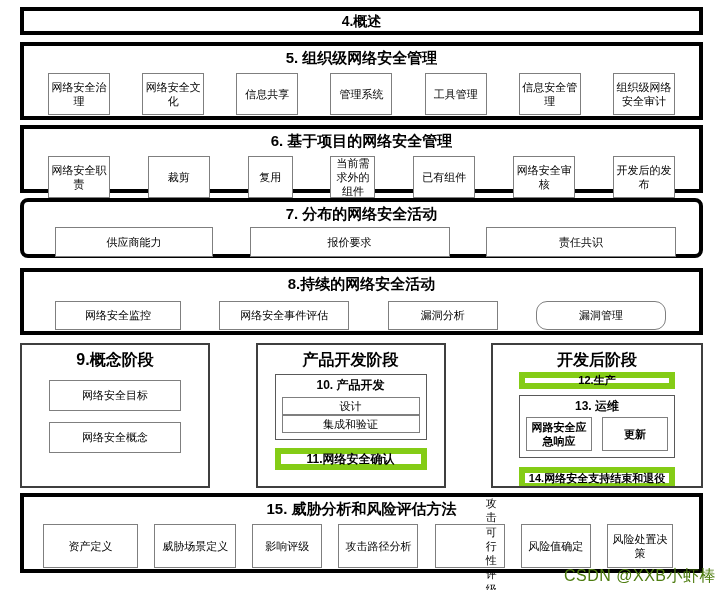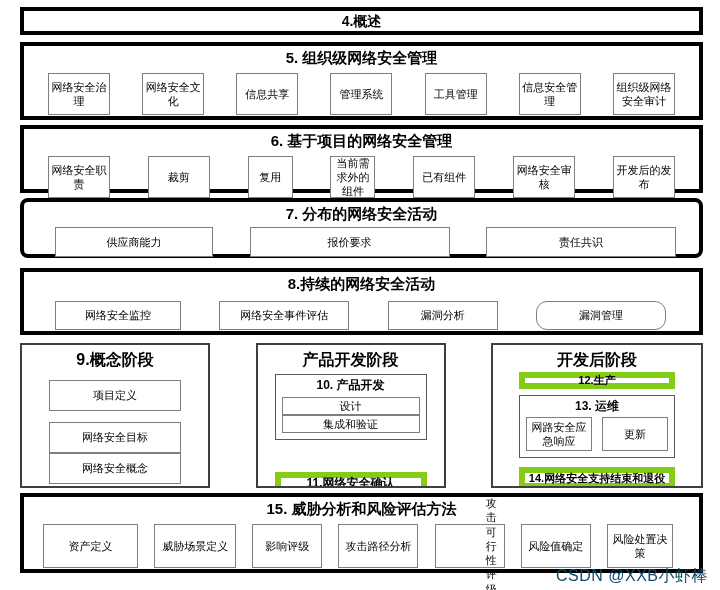--- a/index.html
+++ b/index.html
@@ -68,28 +68,28 @@
   .group-title{font-weight:bold;font-size:12px;line-height:16px;text-align:center;}
   .group-10{width:152px;margin-top:5px;}
   .group-10 .item{width:138px;height:18px;}
   .group-10 .item:nth-of-type(1){margin-top:4px;}
   .group-10 .item:nth-of-type(2){margin-top:4px;}
   .bold-box{
     border:6px solid #84cc16;background:#fff;box-sizing:border-box;
     display:flex;align-items:center;justify-content:center;text-align:center;
     font-weight:bold;font-size:12px;padding:1px 2px;
   }
-  .box-11{width:152px;height:22px;margin-top:32px;}
+  .box-11{width:152px;height:22px;margin-top:8px;}
   .box-12{width:156px;height:17px;margin-top:3px;font-size:11px;}
   .group-13{width:156px;margin-top:6px;}
-  .group-13-row{display:flex;justify-content:space-between;width:142px;margin-top:3px;}
+  .group-13-row{display:flex;justify-content:space-between;width:142px;margin-top:3px;font-weight:bold;}
   .group-13 .item{width:66px;height:34px;}
   .box-14{width:156px;height:22px;margin-top:9px;font-size:11px;}
   .watermark{
-    position:absolute;right:12px;bottom:3px;color:#0c4a6e;font-size:16px;
+    position:absolute;right:4px;bottom:3px;color:#4d7c0f;font-size:16px;
     letter-spacing:0.5px;white-space:nowrap;
   }
 </style>
 </head>
 <body>
 
 <div class="canvas">
 
   <div class="band band-s4">
     <div class="band-title">4.概述</div>
@@ -137,21 +137,20 @@
       <div class="item">网络安全事件评估</div>
       <div class="item">漏洞分析</div>
       <div class="item">漏洞管理</div>
     </div>
   </div>
 
   <div class="cols">
 
     <div class="col col-1">
       <div class="col-title">9.概念阶段</div>
-      <div class="item">项目定义</div>
       <div class="item">网络安全目标</div>
       <div class="item">网络安全概念</div>
     </div>
 
     <div class="col col-2">
       <div class="col-title">产品开发阶段</div>
       <div class="group group-10">
         <div class="group-title">10. 产品开发</div>
         <div class="item">设计</div>
         <div class="item">集成和验证</div>

